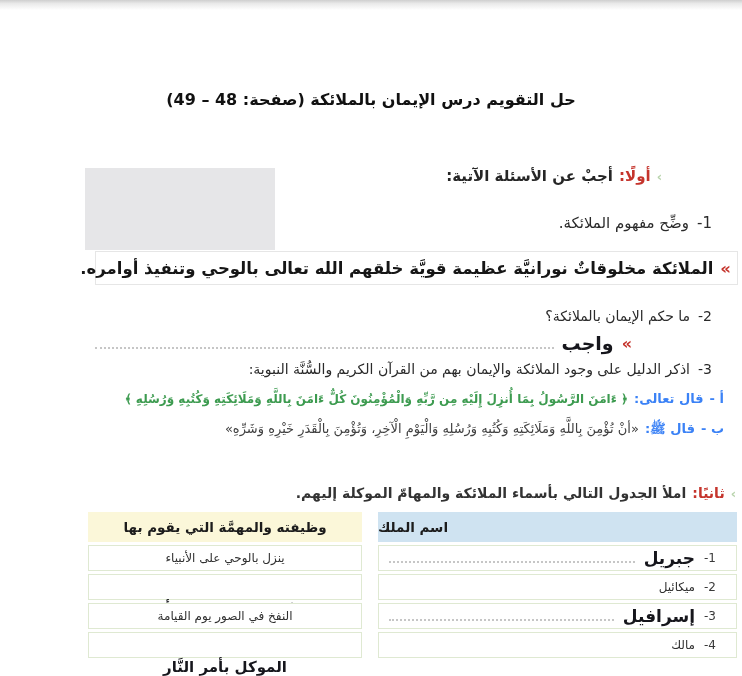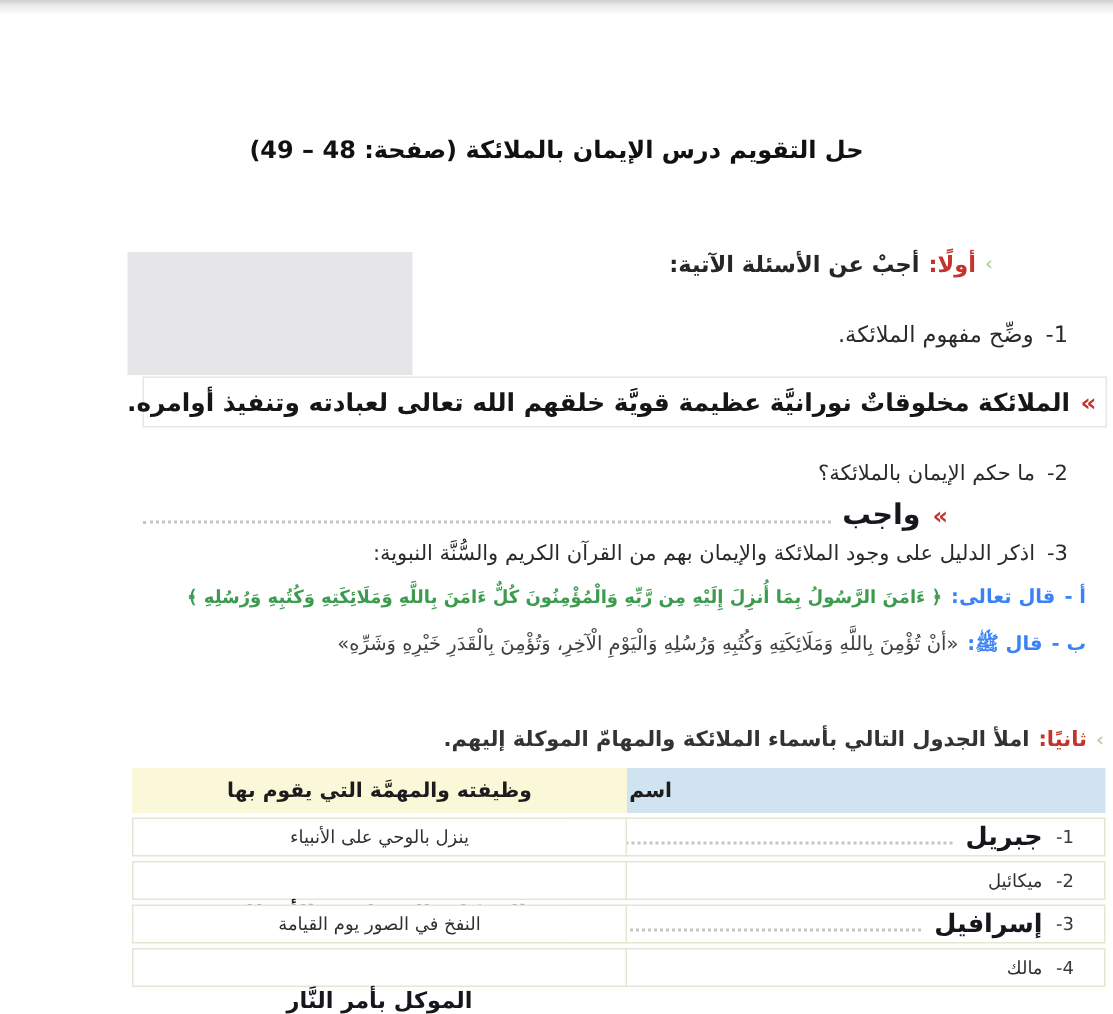--- a/index.html
+++ b/index.html
@@ -55,21 +55,21 @@
   .ev-b { top:421px; right:18px; left:56px; }
   .ev-label { font-size:13px; font-weight:bold; color:#3b82f6; }
   .verse { font-size:12px; font-weight:600; color:#3d9b50; }
   .hadith { font-size:13px; font-weight:normal; color:#404040; }
   
   .cell {
     position:absolute; background:#fff; border:1px solid #dfe9d2;
     display:flex; direction:rtl; align-items:center;
   }
   .col-name { left:378px; width:359px; }
-  .col-duty { left:88px;  width:330px; }
+  .col-duty { left:88px;  width:274px; }
   .thead { height:30px; justify-content:center; font-size:13.5px; font-weight:bold; color:#1c1c1c; border:none; }
   .thead.col-name { background:#cfe3f1;justify-content:flex-end; }
   .thead.col-duty { background:#fbf7d9; }
   .row { height:26px; }
   .name-cell { padding:0 20px 0 10px; gap:9px; }
   .num { font-size:12px; color:#3a3a3a; flex:0 0 auto; }
   .name-ans { font-size:17px; }
   .name-print, .duty-print { font-size:12px; color:#303030; }
   .duty-cell { justify-content:center; padding:0 16px; }
   .duty-ans-cell { padding:0 8px;flex-direction:column; }
@@ -92,21 +92,21 @@
 
   <div class="grey-box"></div>
 
   <div class="q q1">
     <span class="num" style="font-size:15px;color:#2a2a2a">1-</span>
     <span>وضِّح مفهوم الملائكة.</span>
   </div>
 
   <div class="ans1">
     <span class="qmark">«</span>
-    <span>الملائكة مخلوقاتٌ نورانيَّة عظيمة قويَّة خلقهم الله تعالى لعبادته وتنفيذ أوامره.</span>
+    <span>الملائكة مخلوقاتٌ نورانيَّة عظيمة قويَّة خلقهم الله تعالى بالوحي وتنفيذ أوامره.</span>
   </div>
 
   <div class="q q2">
     <span class="num" style="font-size:14px;color:#2a2a2a">2-</span>
     <span>ما حكم الإيمان بالملائكة؟</span>
   </div>
 
   <div class="ans2">
     <span class="qmark">«</span>
     <span class="hand">واجب</span>

